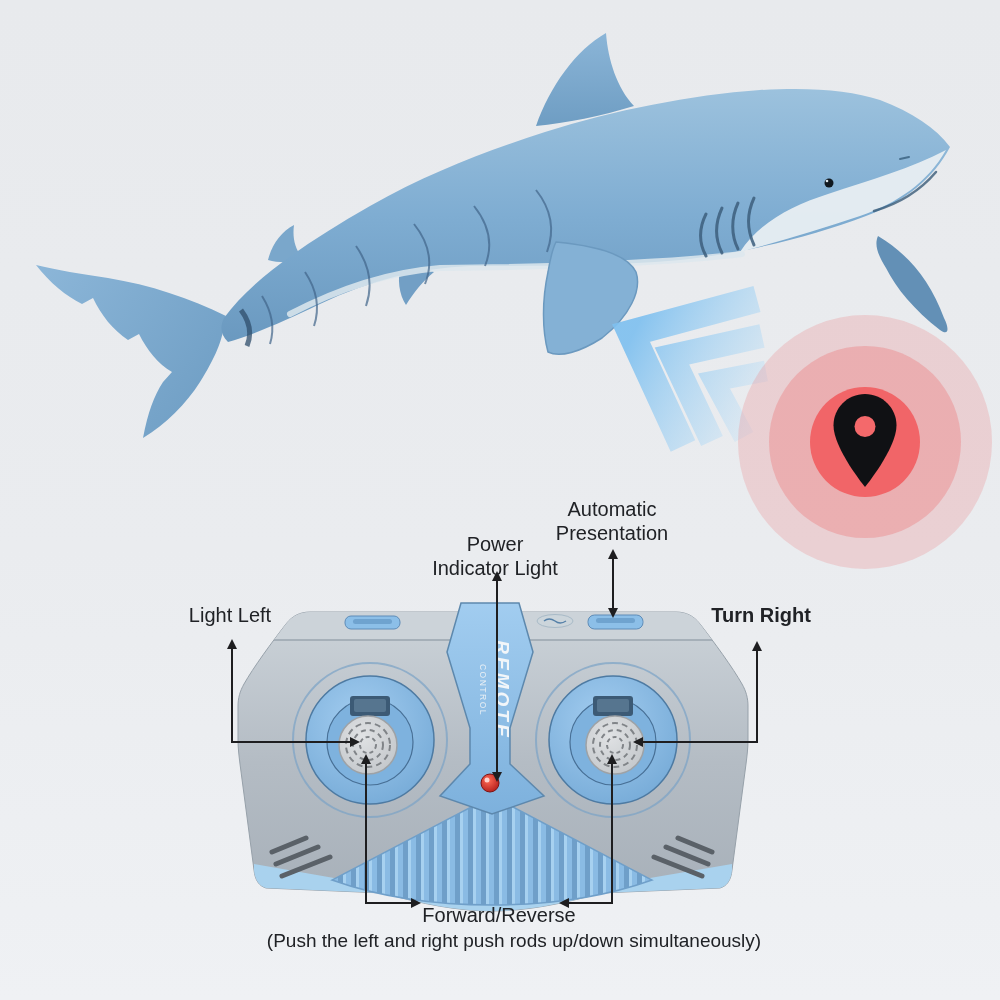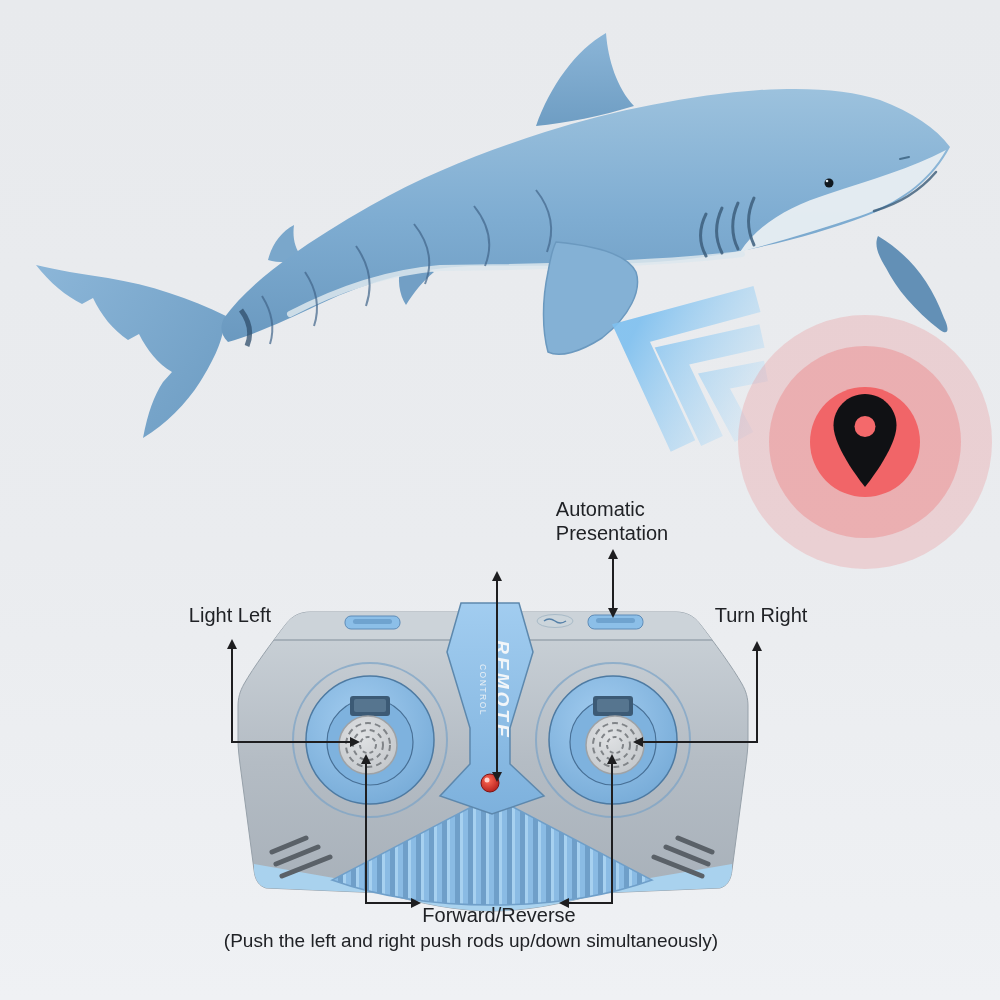--- a/index.html
+++ b/index.html
@@ -2,28 +2,28 @@
 <html><head>
 <meta charset="utf-8">
 <style>
   html,body{margin:0;padding:0;}
   body{width:1000px;height:1000px;overflow:hidden;
        font-family:"Liberation Sans",sans-serif;
        background:linear-gradient(180deg,#e8eaed 0%,#eaecef 55%,#eff1f4 100%);}
   .stage{position:relative;width:1000px;height:1000px;}
   svg.scene{position:absolute;left:0;top:0;}
   .lbl{position:absolute;color:#202226;font-size:20px;line-height:24px;
-       transform:translateX(-50%);white-space:nowrap;}
+       text-align:center;transform:translateX(-50%);white-space:nowrap;}
   .lbl span{display:block;}
   #lbl-automatic{left:612px;top:497px;}
   #lbl-power{left:495px;top:532px;}
   #lbl-turn-left{left:230px;top:603px;}
-  #lbl-turn-right{left:761px;top:603px;}
+  #lbl-turn-right{left:761px;top:603px;font-weight:bold;}
   #lbl-forward{left:499px;top:903px;}
-  #lbl-note{left:471px;top:929px;font-size:19px;}
+  #lbl-note{left:514px;top:929px;font-size:19px;}
 </style>
 </head>
 <body>
 
 <div class="stage">
 
 <svg class="scene" width="1000" height="1000" viewBox="0 0 1000 1000">
   <defs>
     <linearGradient id="sharkBody" x1="0" y1="80" x2="0" y2="380" gradientUnits="userSpaceOnUse">
       <stop offset="0" stop-color="#9ec3de"></stop>
@@ -254,17 +254,21 @@
     <polygon points="421,903 411,898 411,908"></polygon>
     <polygon points="612,754 607,764 617,764"></polygon>
     <polygon points="559,903 569,898 569,908"></polygon>
   </g>
 </svg>
 
   <div class="lbl" id="lbl-automatic">
     <span>Automatic</span>
     <span>Presentation</span>
   </div>
+  <div class="lbl" id="lbl-power">
+    <span>Power</span>
+    <span>Indicator Light</span>
+  </div>
   <div class="lbl" id="lbl-turn-left">Light Left</div>
   <div class="lbl" id="lbl-turn-right">Turn Right</div>
   <div class="lbl" id="lbl-forward">Forward/Reverse</div>
   <div class="lbl" id="lbl-note">(Push the left and right push rods up/down simultaneously)</div>
 </div>
 
 </body></html>

